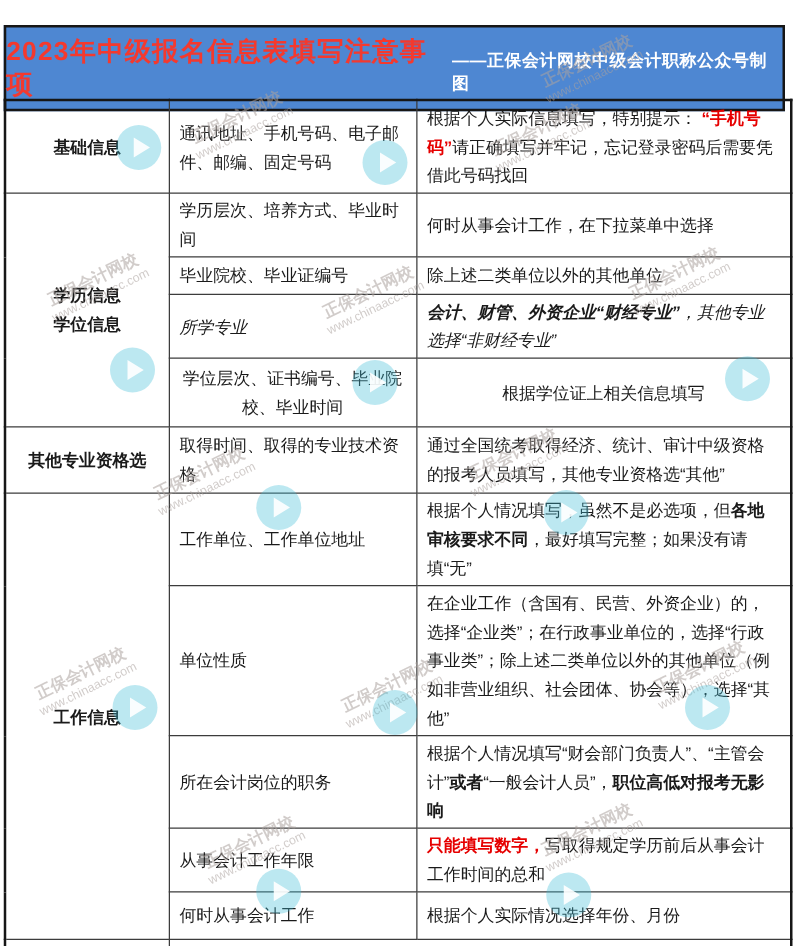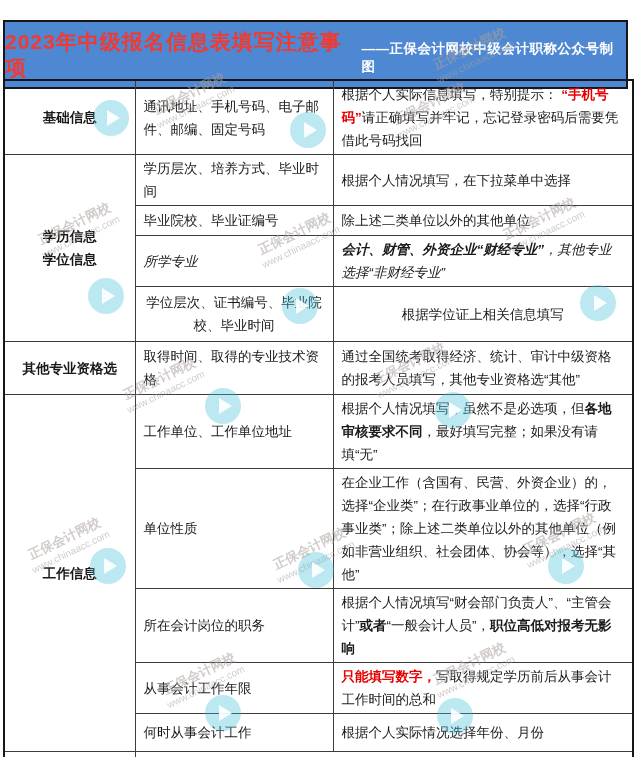--- a/index.html
+++ b/index.html
@@ -121,21 +121,21 @@
       <td class="sec-top">通讯地址、手机号码、电子邮件、邮编、固定号码</td>
       <td class="sec-top"><span>根据个人实际信息填写，特别提示： </span><span class="red">“手机号码”</span><span>请正确填写并牢记，忘记登录密码后需要凭借此号码找回</span></td>
     </tr>
 
     <tr class="r-e1">
       <td class="cat sec-top" rowspan="4">
         <div>学历信息</div>
         <div>学位信息</div>
       </td>
       <td class="sec-top">学历层次、培养方式、毕业时间</td>
-      <td class="sec-top">根据个人情况填写，在下拉菜单中选择</td>
+      <td class="sec-top">何时从事会计工作，在下拉菜单中选择</td>
     </tr>
     <tr class="r-e2">
       <td>毕业院校、毕业证编号</td>
       <td>除上述二类单位以外的其他单位</td>
     </tr>
     <tr class="r-e3">
       <td>所学专业</td>
       <td><span class="b">会计、财管、外资企业“财经专业”</span><span>，其他专业选择“非财经专业”</span></td>
     </tr>
     <tr class="r-e4">

